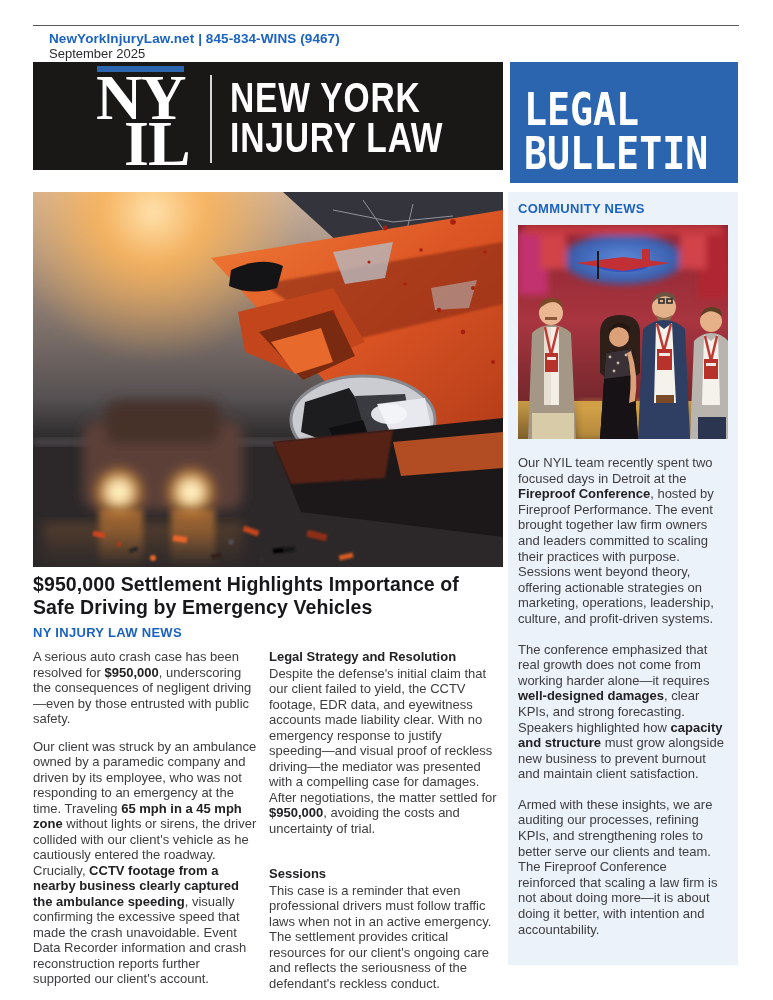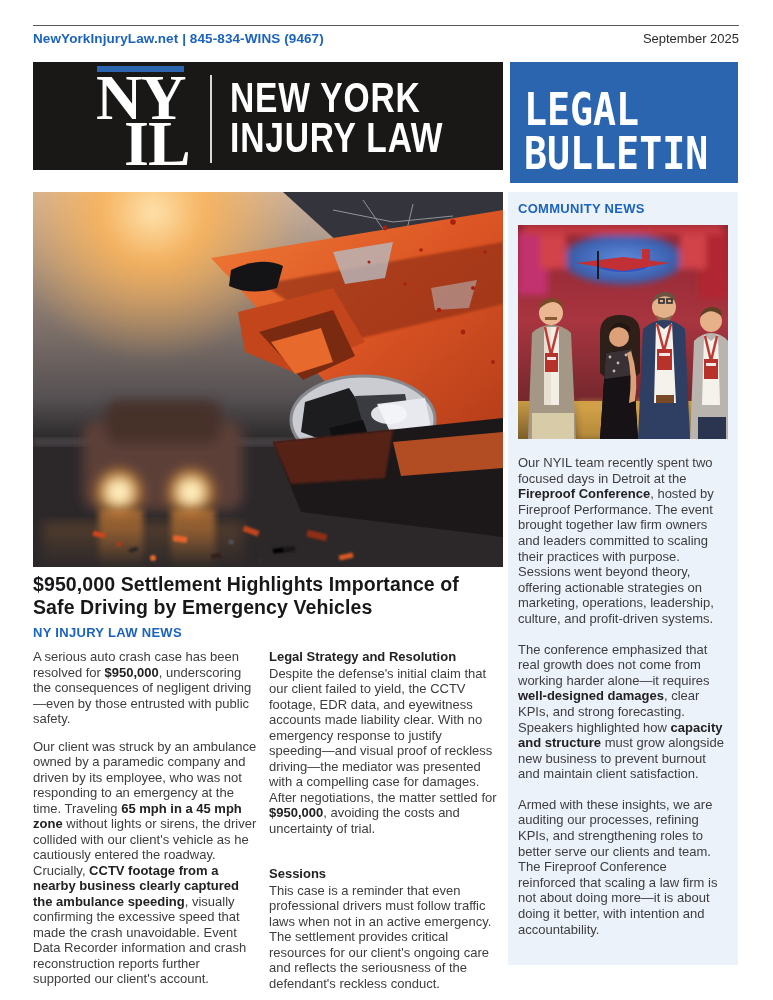--- a/index.html
+++ b/index.html
@@ -2,21 +2,21 @@
 <html style="--brand-blue: #2b65af; --link-blue: #1b63c1; --panel-bg: #ecf2f9; --logo-black: #191817;"><head>
 <meta charset="utf-8">
 <style>
   html,body{margin:0;padding:0;background:#ffffff;}
   .page{
     position:relative;width:773px;height:1000px;background:#ffffff;overflow:hidden;
     font-family:"Liberation Sans",sans-serif;color:#3d3d3f;
   }
   
   .top-rule{position:absolute;left:33px;top:25px;width:706px;height:0;border-top:1.5px solid #58585a;}
-  .masthead{position:absolute;left:33px;top:31px;width:706px;display:flex;justify-content:space-between;align-items:baseline;}
+  .masthead{position:absolute;left:49px;top:31px;width:706px;display:flex;justify-content:space-between;align-items:baseline;flex-direction:column;}
   .contact{font-size:13.5px;font-weight:bold;color:var(--link-blue,#1c5fbe);letter-spacing:.1px;text-decoration:none;cursor:pointer;}
   .issue-date{font-size:13px;color:#2b2b2d;}
   
   .logo-box{
     position:absolute;left:33px;top:62px;width:470px;height:108px;background:var(--logo-black,#191817);
     display:flex;align-items:center;padding-left:63px;box-sizing:border-box;
   }
   .monogram{display:flex;flex-direction:column;}
   .logo-accent-bar{width:87px;height:6px;background:var(--brand-blue,#2b65af);margin:0 0 3px 1px;}
   .mono-letters{font-family:"Liberation Serif",serif;font-weight:bold;color:#ffffff;font-size:64px;line-height:46px;}

